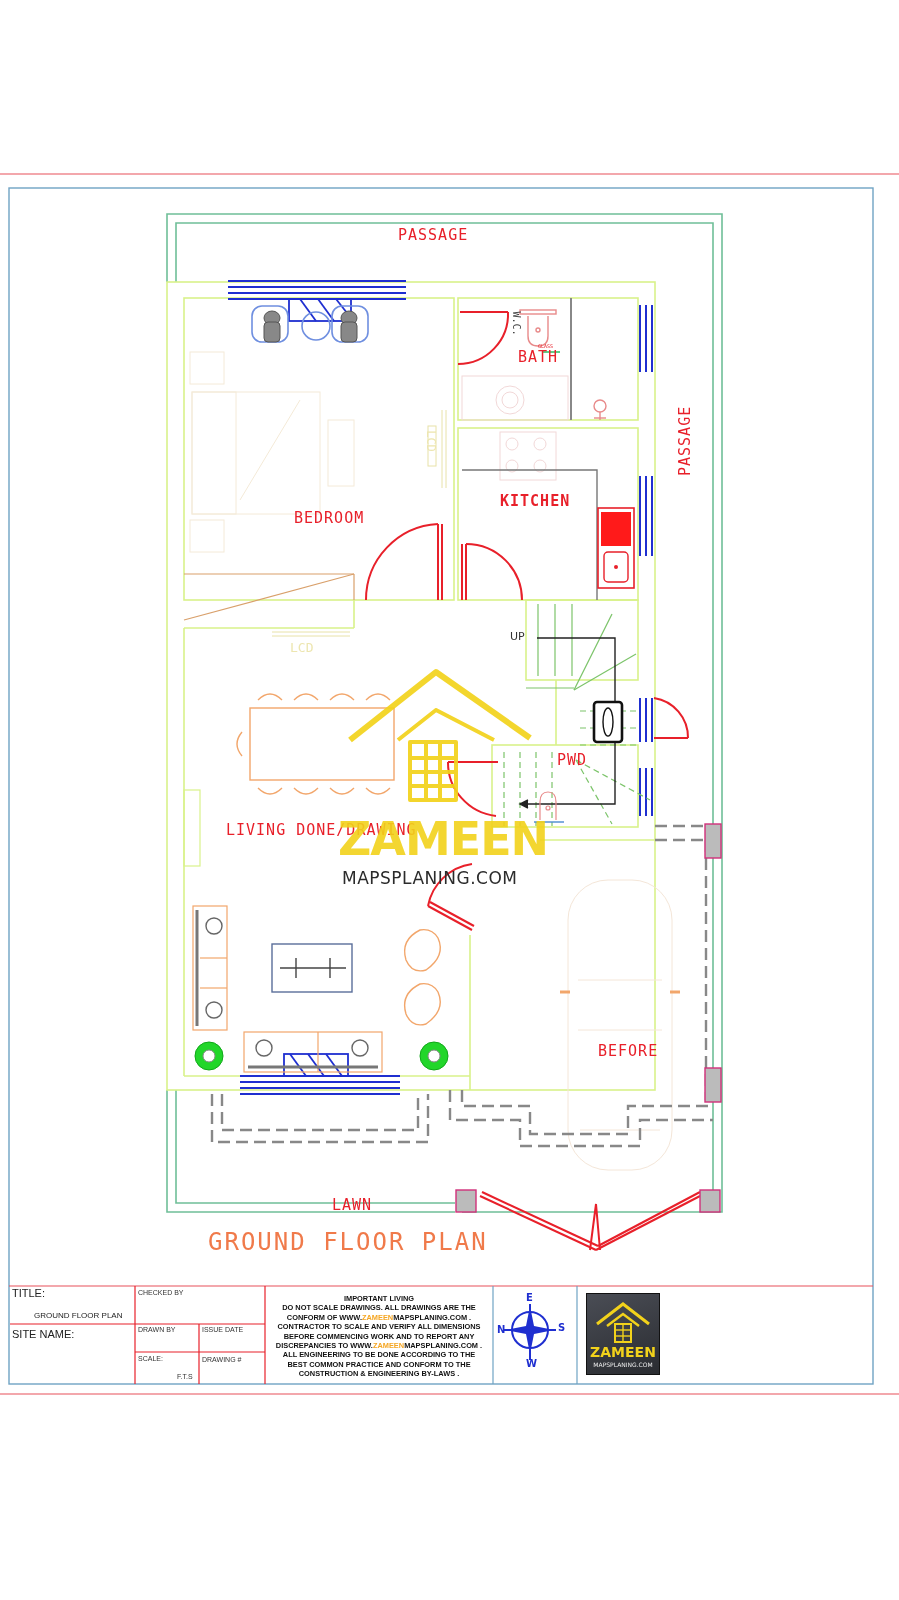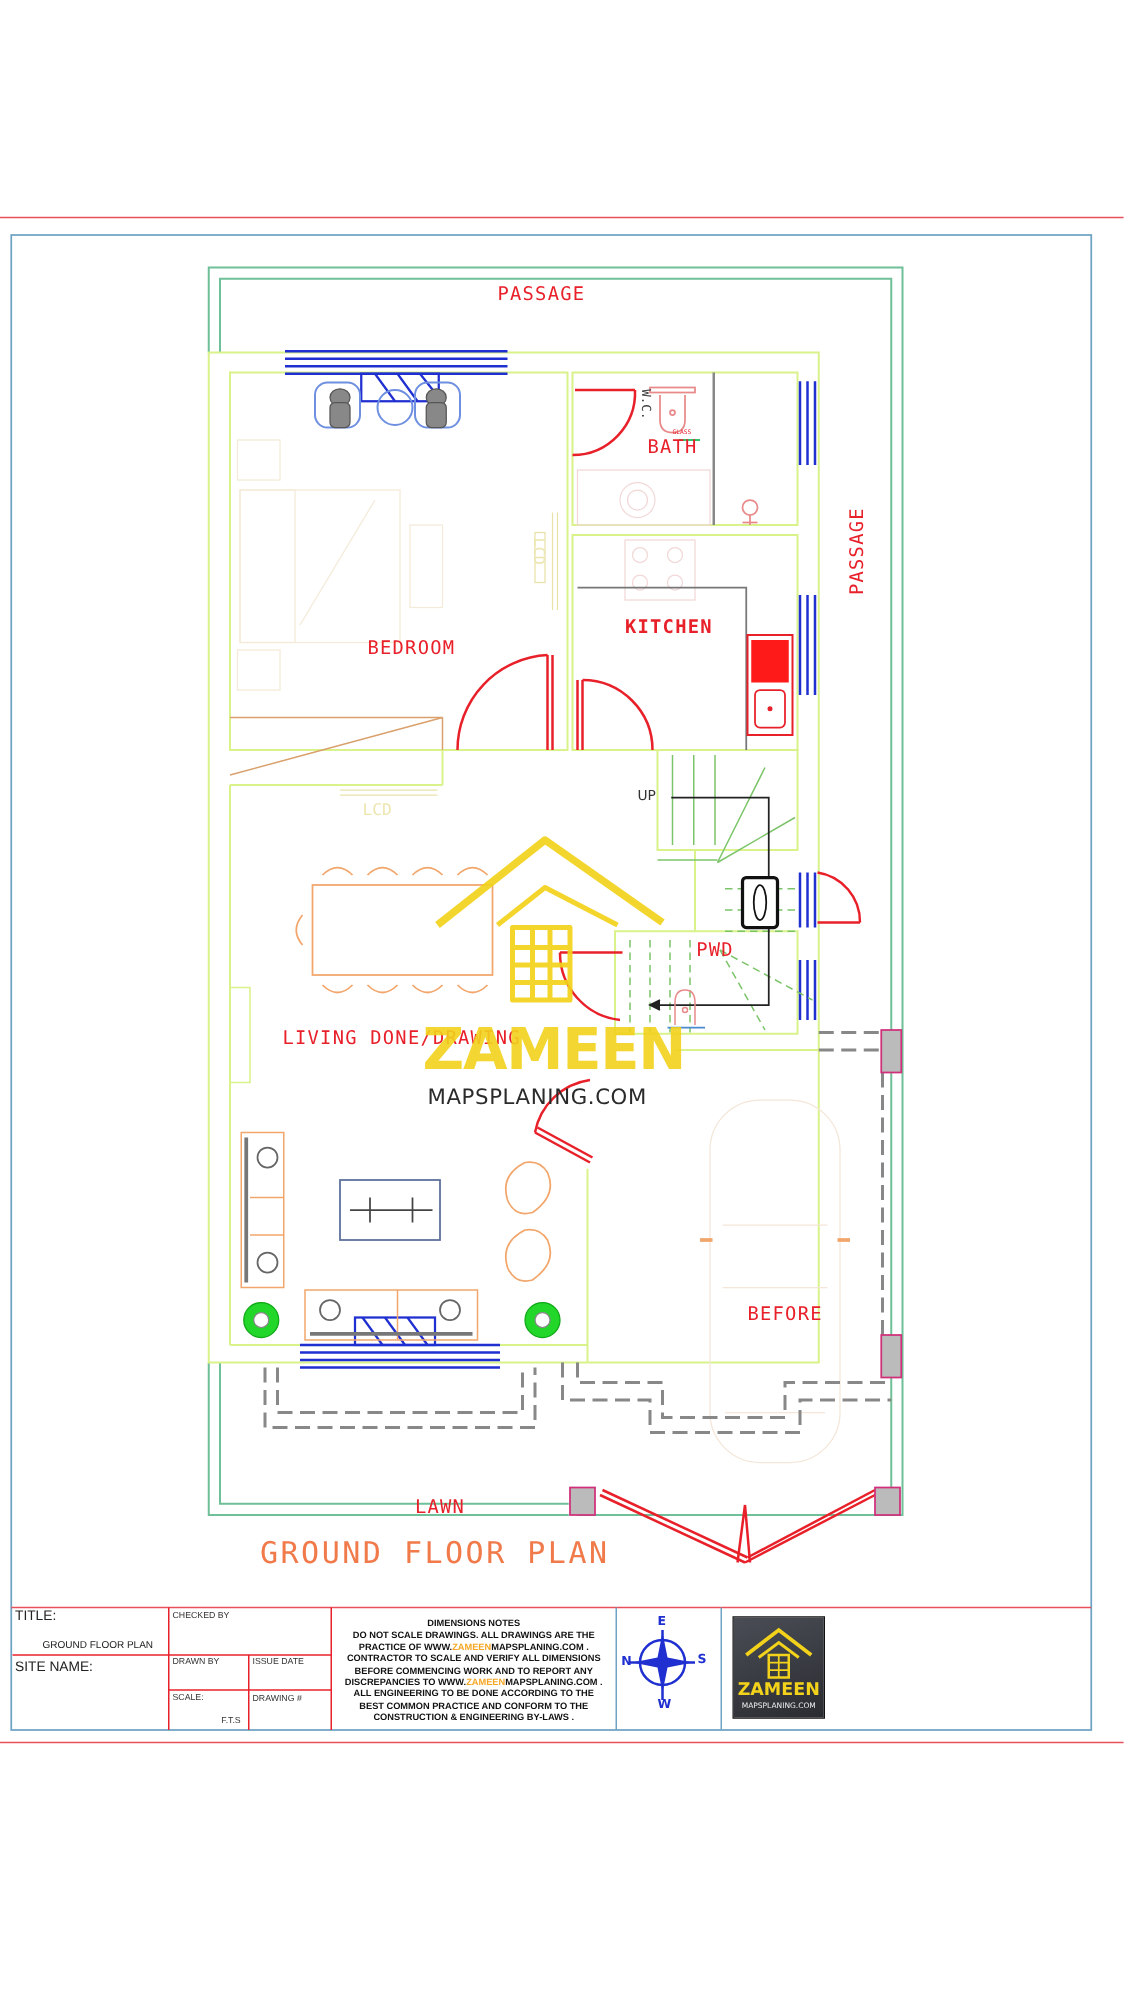--- a/index.html
+++ b/index.html
@@ -353,23 +353,23 @@
   <div class="abs" style="left:34px;top:1311px;font-family:'Liberation Sans',sans-serif;font-size:8px;color:#222;">GROUND FLOOR PLAN</div>
   <div class="abs tb-big" style="left:12px;top:1328px;">SITE NAME:</div>
   <div class="abs tb-small" style="left:138px;top:1289px;">CHECKED BY</div>
   <div class="abs tb-small" style="left:138px;top:1326px;">DRAWN BY</div>
   <div class="abs tb-small" style="left:202px;top:1326px;">ISSUE DATE</div>
   <div class="abs tb-small" style="left:138px;top:1355px;">SCALE:</div>
   <div class="abs tb-small" style="left:177px;top:1373px;">F.T.S</div>
   <div class="abs tb-small" style="left:202px;top:1356px;">DRAWING #</div>
 
   <div class="notes">
-    <div>DIMENSIONS NOTES</div>
+    <div>IMPORTANT LIVING</div>
     <div>DO NOT SCALE DRAWINGS. ALL DRAWINGS ARE THE</div>
-    <div><span>PRACTICE OF  WWW.</span><span class="orange">ZAMEEN</span><span>MAPSPLANING.COM .</span></div>
+    <div><span>CONFORM OF  WWW.</span><span class="orange">ZAMEEN</span><span>MAPSPLANING.COM .</span></div>
     <div>CONTRACTOR TO SCALE AND VERIFY ALL DIMENSIONS</div>
     <div>BEFORE COMMENCING WORK AND TO REPORT ANY</div>
     <div><span>DISCREPANCIES TO WWW.</span><span class="orange">ZAMEEN</span><span>MAPSPLANING.COM .</span></div>
     <div>ALL ENGINEERING TO BE DONE ACCORDING TO THE</div>
     <div>BEST COMMON PRACTICE AND CONFORM TO THE</div>
     <div>CONSTRUCTION &amp; ENGINEERING BY-LAWS .</div>
   </div>
 
   <div class="abs" style="left:526px;top:1292px;font-family:'DejaVu Sans',sans-serif;font-weight:bold;font-size:10px;color:#1f2fd0;">E</div>
   <div class="abs" style="left:497px;top:1324px;font-family:'DejaVu Sans',sans-serif;font-weight:bold;font-size:10px;color:#1f2fd0;">N</div>

